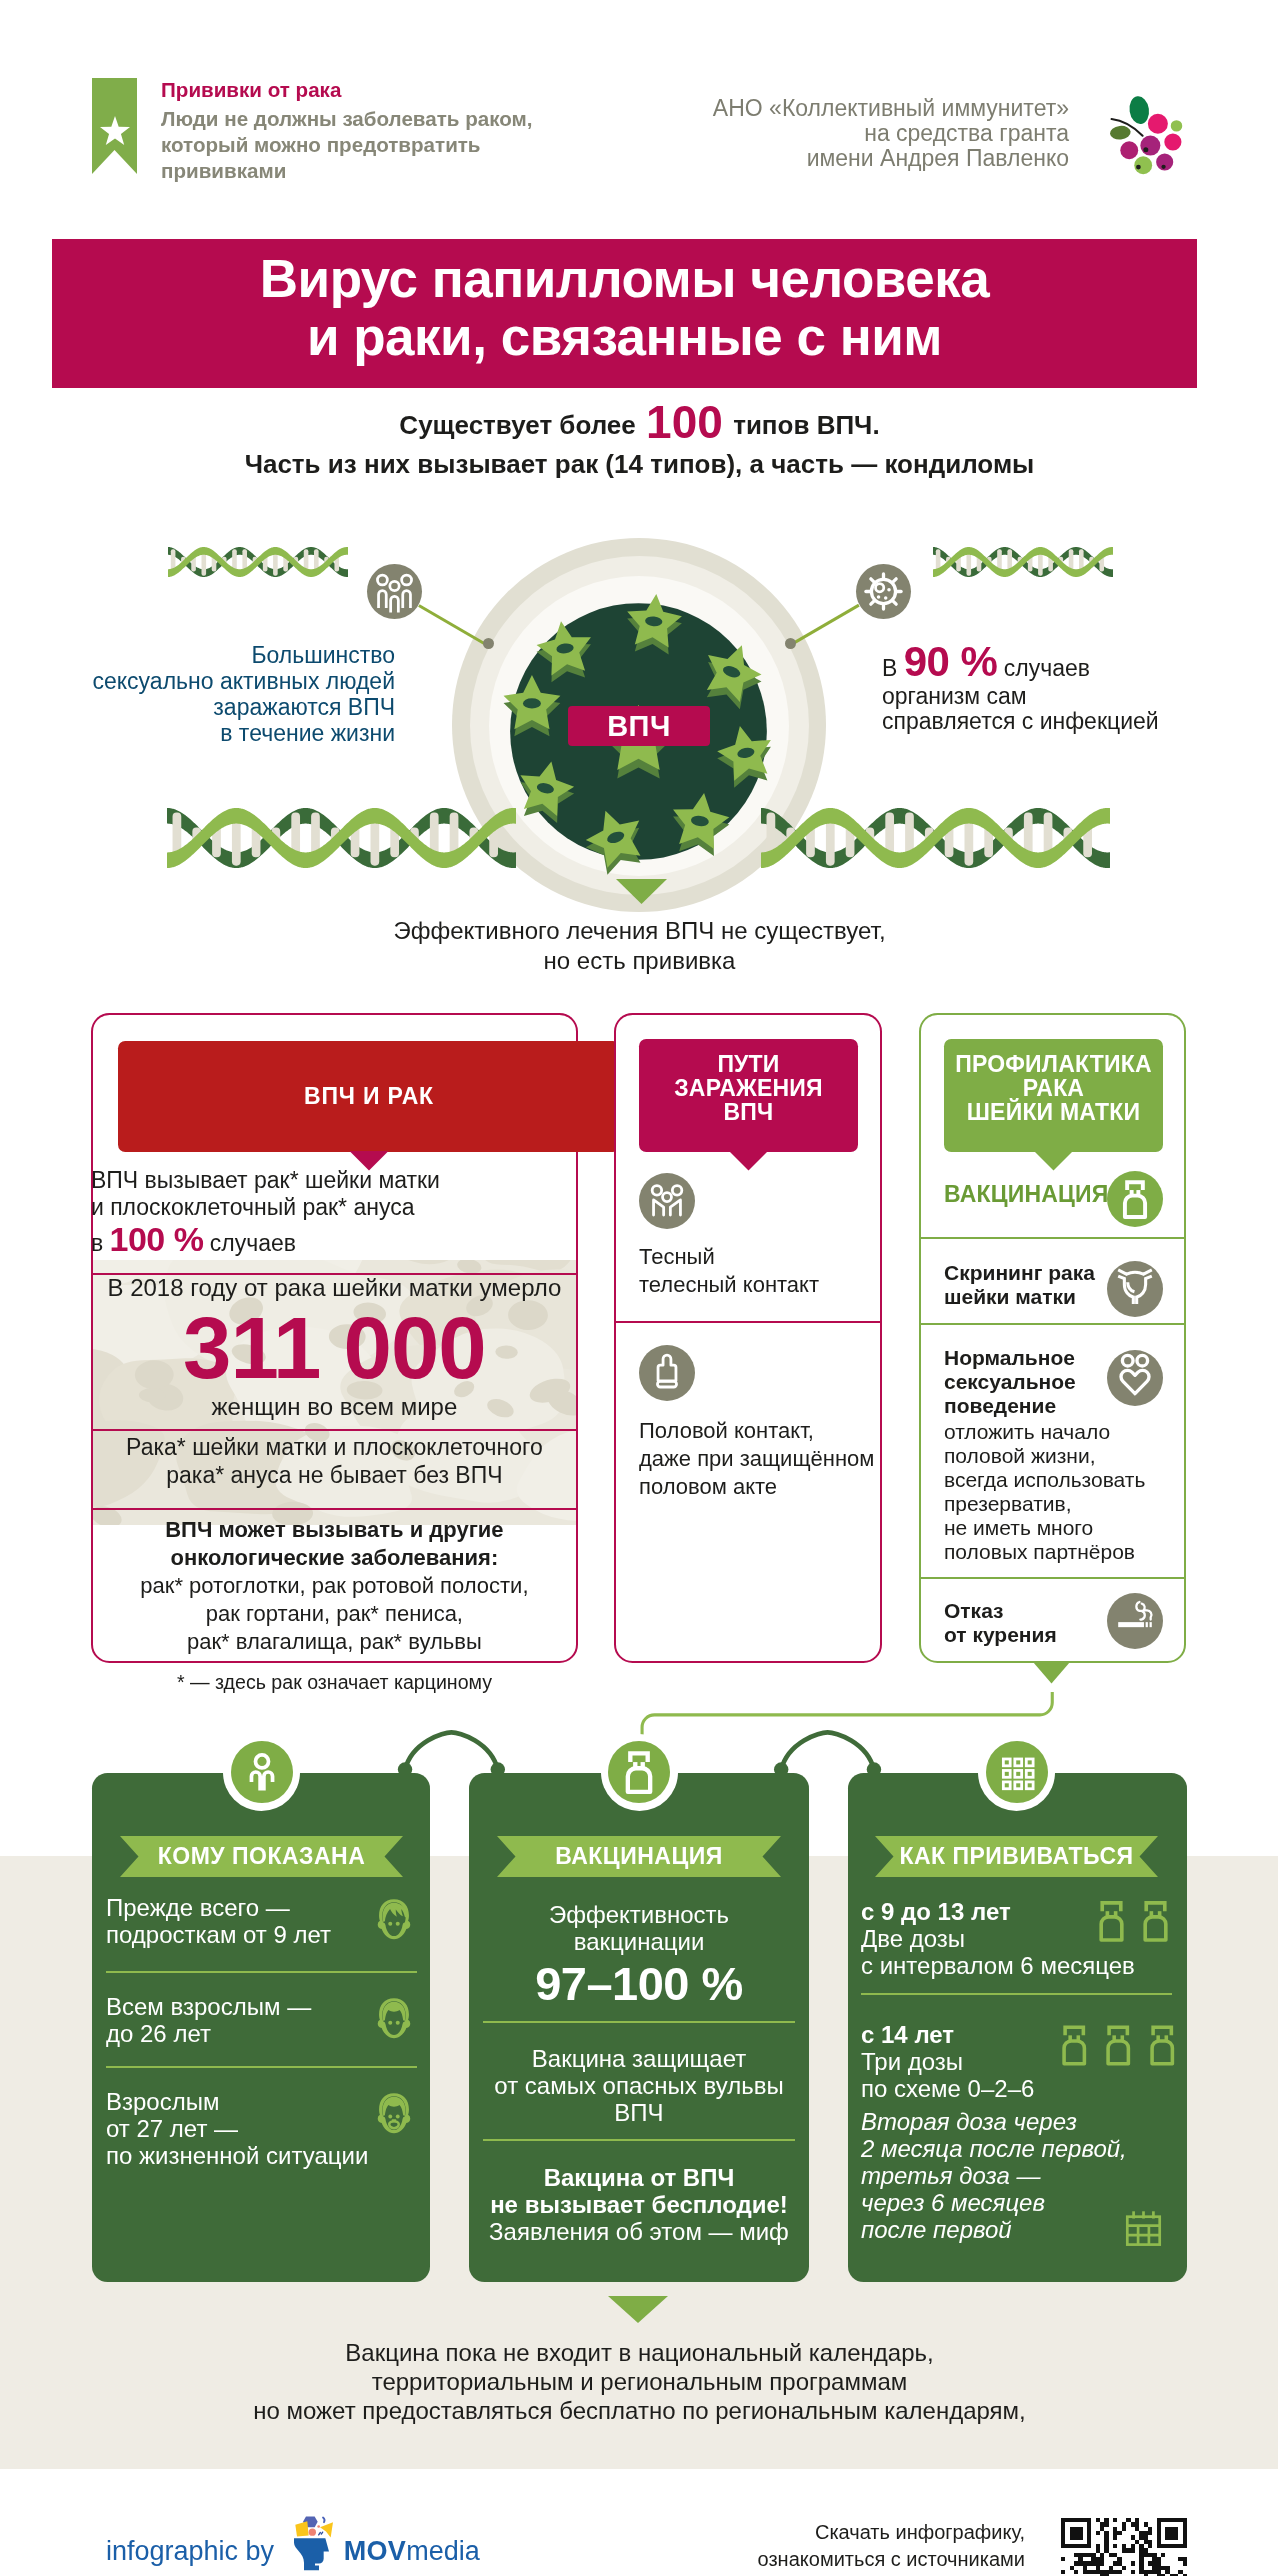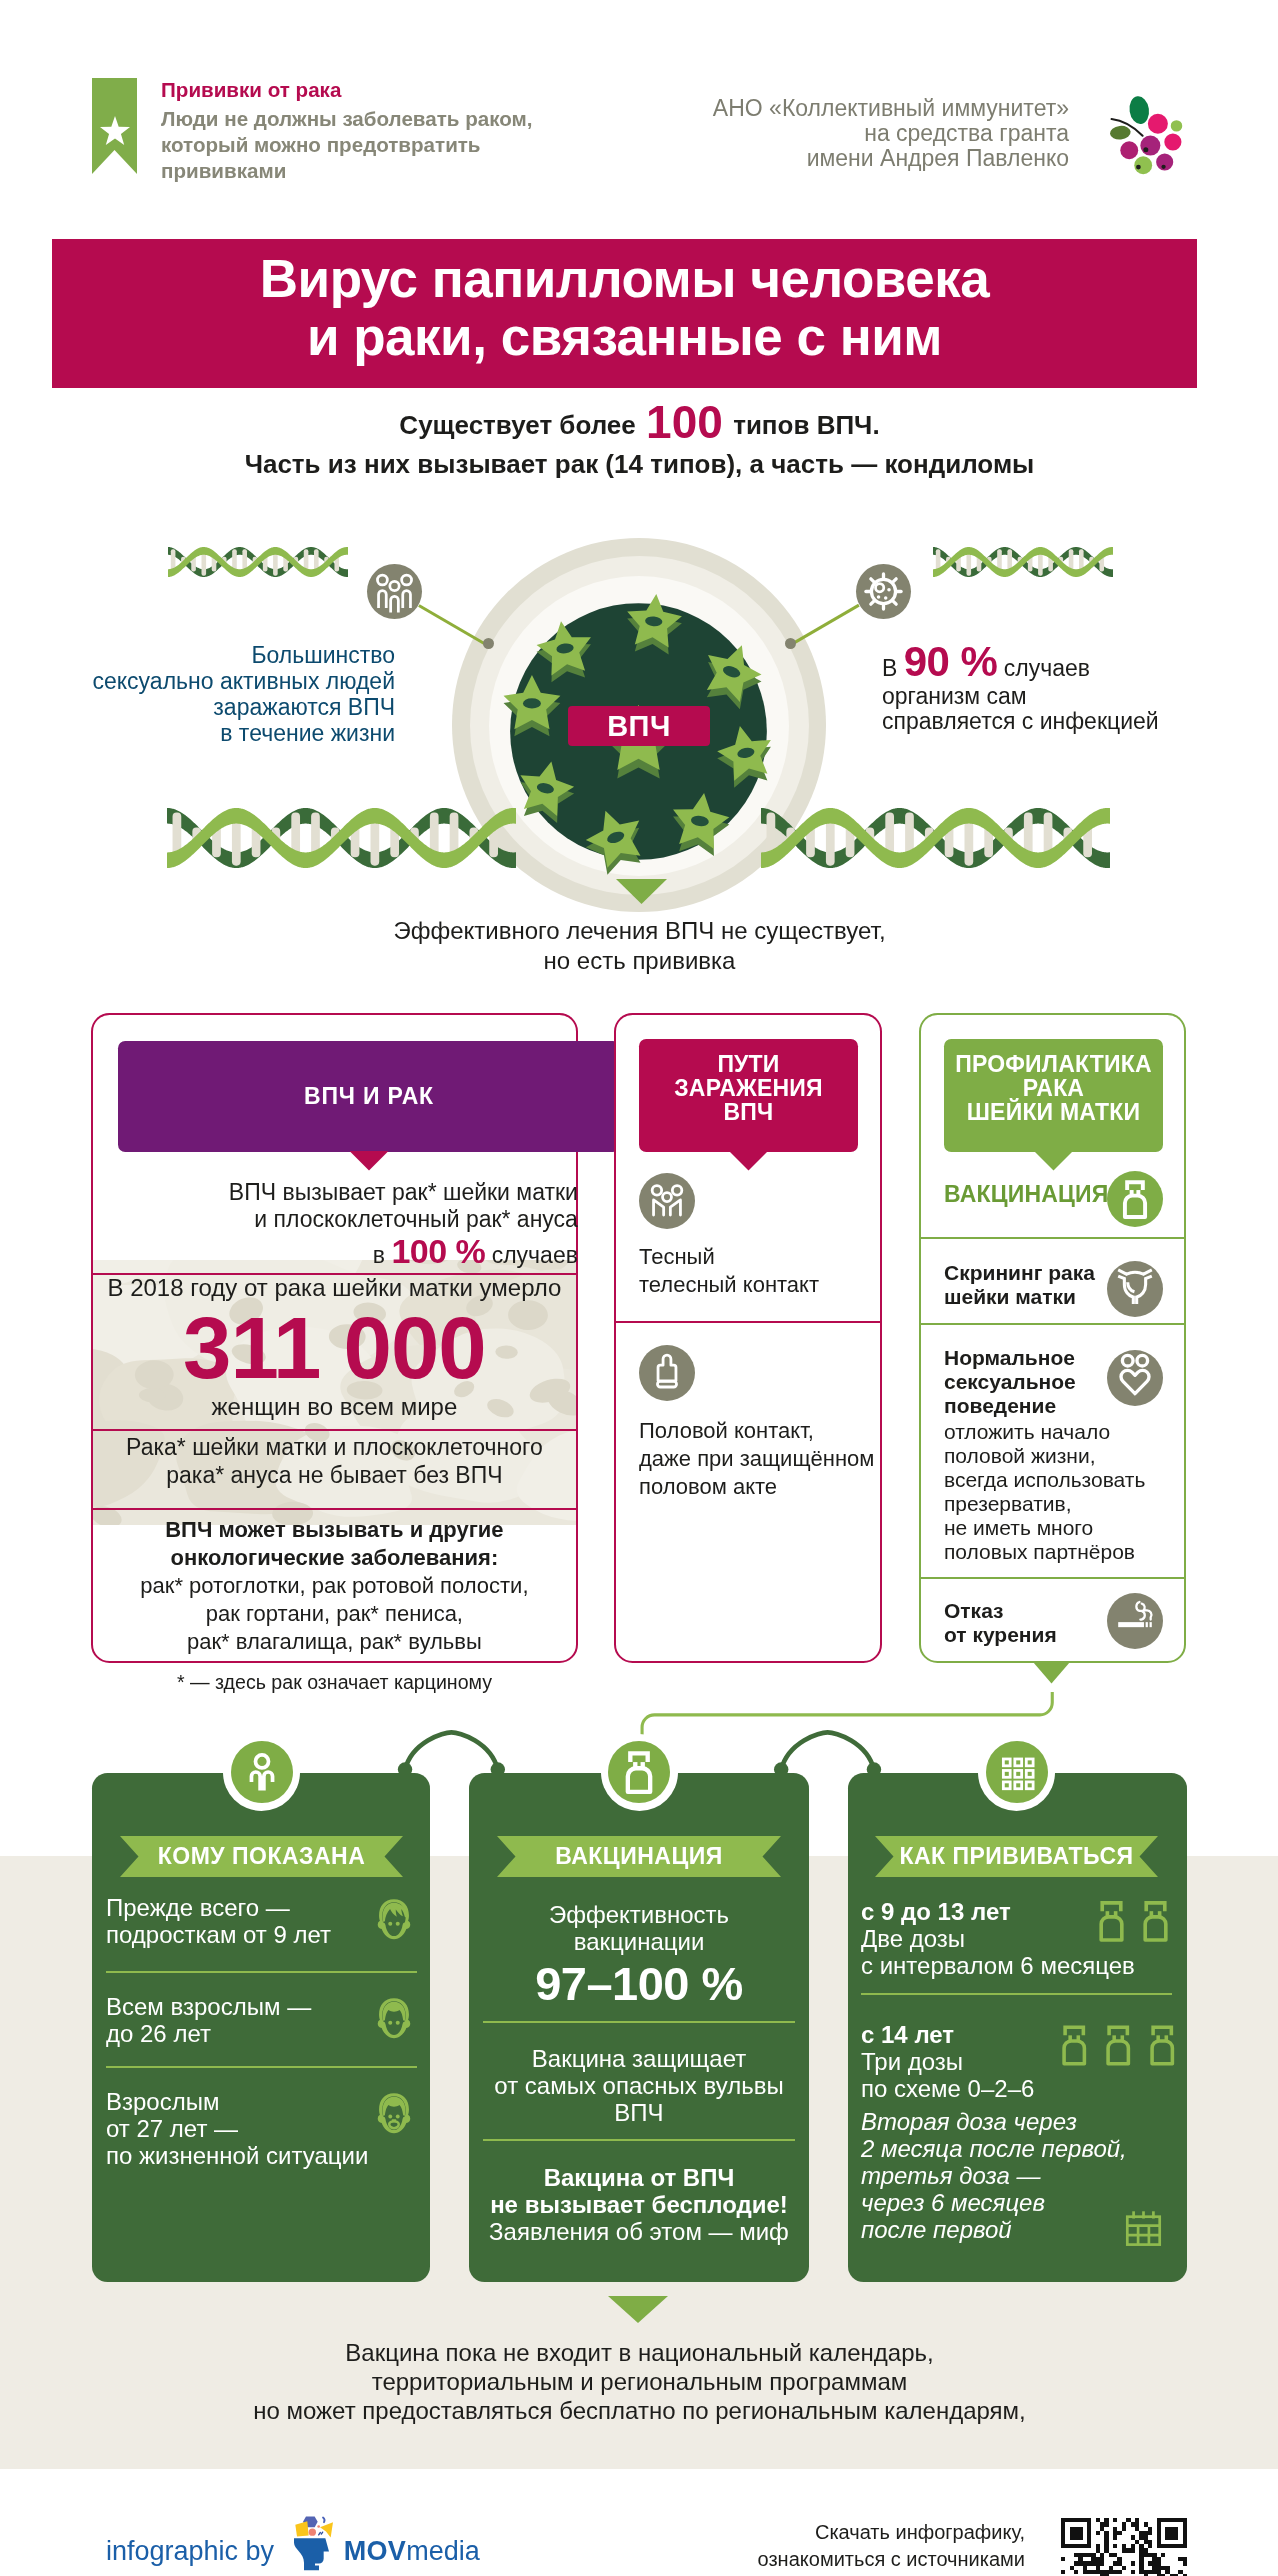--- a/index.html
+++ b/index.html
@@ -39,25 +39,25 @@
 #after-virus{left:0;top:916px;width:1279px;text-align:center;color:#1d1d1b;font-size:24px;line-height:30px}
 #arrow-down-1{left:616px;top:879px;width:51px;height:25px;background:#7fad46;clip-path:polygon(0 0,100% 0,50% 100%);z-index:3}
 
 .card{position:absolute;border-radius:18.5px;background:#fff}
 .card.crim{border:2.1px solid #b50b4f}
 .card.grn{border:2.1px solid #7fad46}
 .cardhead{position:absolute;border-radius:7.2px;color:#fff;font-weight:bold;text-align:center}
 .cardhead .tip{position:absolute;left:50%;bottom:-18.5px;transform:translateX(-50%);width:39px;height:19.6px}
 
 #card1{left:91px;top:1013px;width:487px;height:650px}
-#card1head{left:25px;top:26px;width:502px;height:111px;background:#701a75;font-size:23px;line-height:111px;letter-spacing:0.8px}
+#card1head{left:25px;top:26px;width:502px;height:111px;background:#b91c1c;font-size:23px;line-height:111px;letter-spacing:0.8px}
 #card1head .tip{clip-path:polygon(0 0,100% 0,50% 100%);background:#b50b4f}
 .c1block{position:absolute;left:-2.1px;width:487px}
 .c1sep{position:absolute;left:-2.1px;width:487px;height:2.1px;background:#b50b4f;z-index:3}
-#c1b1{top:164px;color:#1d1d1b;font-size:23px;line-height:27px;text-align:right}
+#c1b1{top:152px;color:#1d1d1b;font-size:23px;line-height:27px;text-align:left}
 #c1b1 .big{color:#b50b4f;font-size:34px;font-weight:bold;letter-spacing:-0.5px;line-height:37px}
 #c1tex{position:absolute;left:0;top:245px;width:483px;height:265px;overflow:hidden;z-index:0}
 .c1block{z-index:2}
 .c1sep{z-index:3}
 #c1b2{top:258px;color:#1d1d1b;font-size:24px;line-height:30px;text-align:center}
 #c1b2 .num{color:#b50b4f;font-size:87px;font-weight:bold;line-height:89px;letter-spacing:-1px}
 #c1b3{top:418px;color:#1d1d1b;font-size:23px;line-height:28px;text-align:center}
 #c1b4{top:501px;color:#1d1d1b;font-size:22px;line-height:28px;text-align:center}
 #c1b4 .b{font-weight:bold}
 #c1foot{left:91px;top:1671px;width:487px;text-align:center;color:#1d1d1b;font-size:19.6px}

